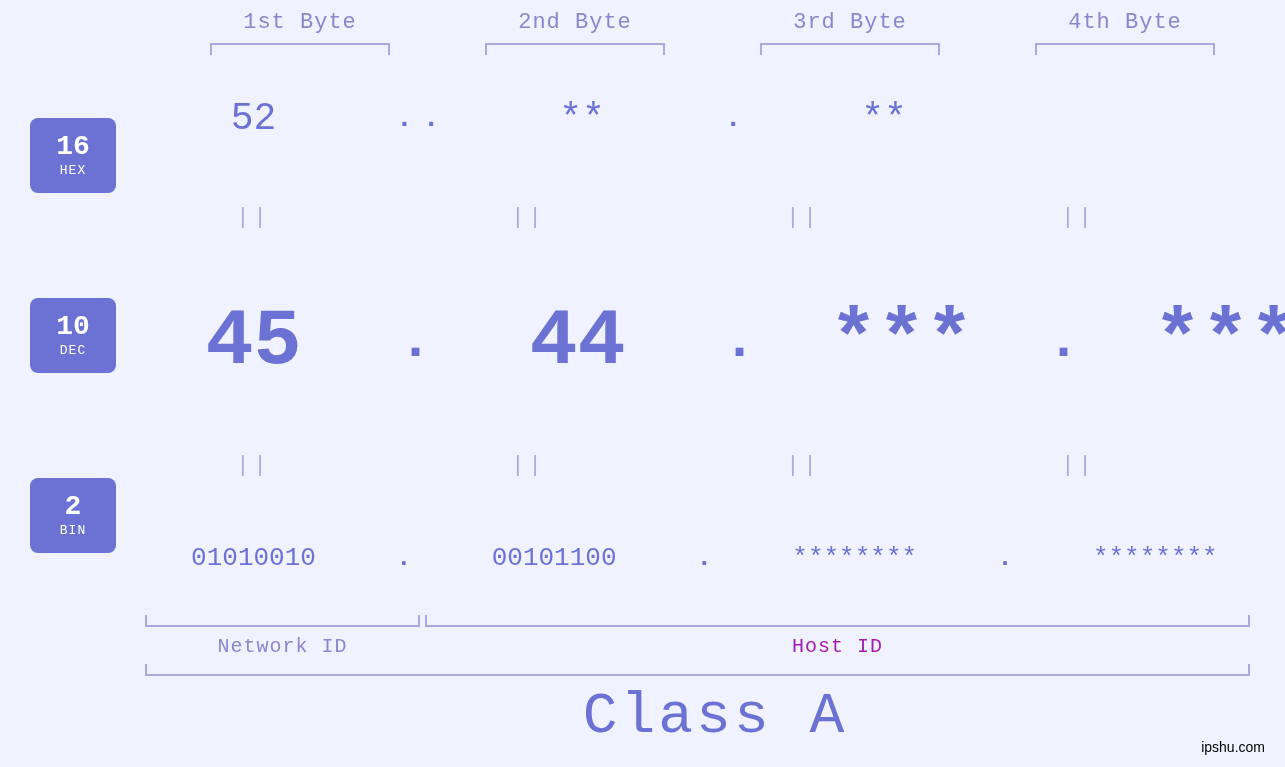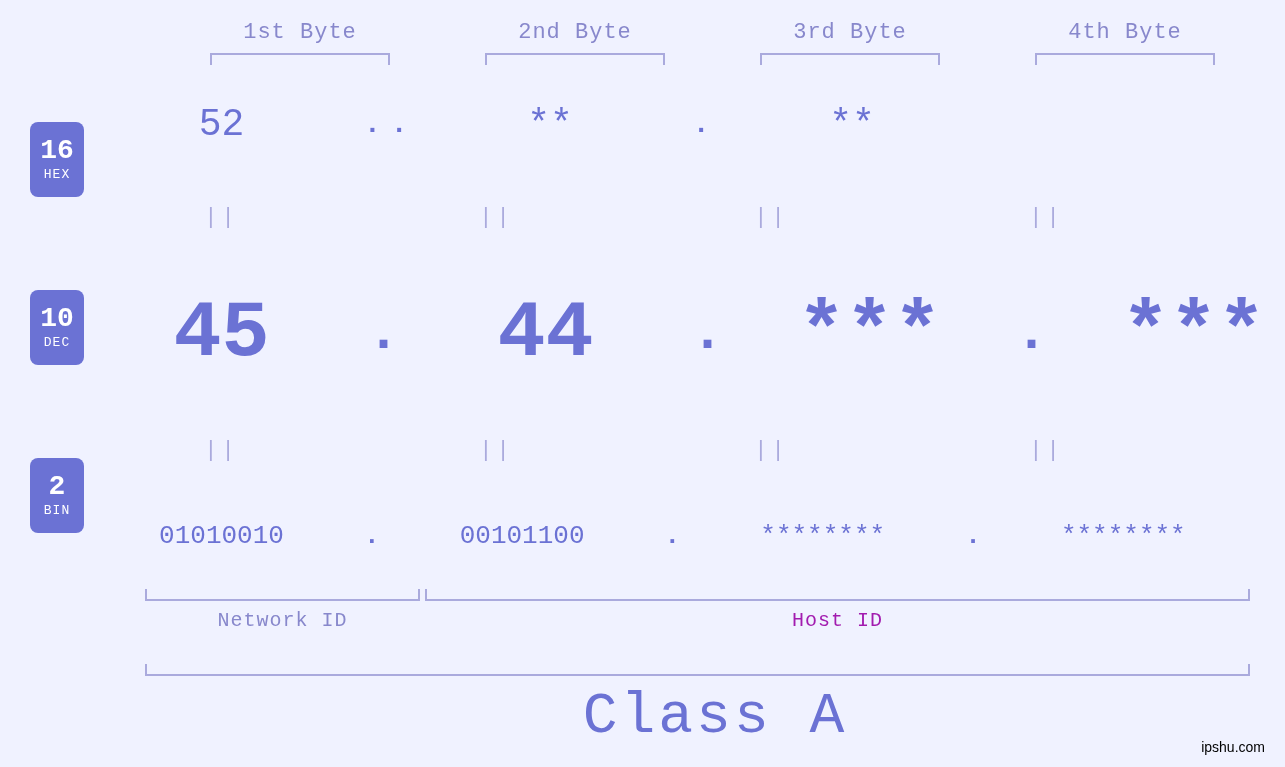--- a/index.html
+++ b/index.html
@@ -20,21 +20,21 @@
       display: flex;
       flex-direction: column;
       align-items: stretch;
     }
 
     
     .byte-headers {
       display: flex;
       justify-content: center;
       align-items: flex-end;
-      padding-top: 20px;
+      padding-top: 10px;
       padding-left: 140px;
       gap: 0;
     }
 
     .byte-col {
       width: 275px;
       display: flex;
       flex-direction: column;
       align-items: center;
     }
@@ -69,21 +69,21 @@
       justify-content: space-around;
       align-items: center;
       width: 115px;
       padding: 10px 0;
     }
 
     .badge {
       background-color: #6b72d4;
       color: white;
       border-radius: 8px;
-      width: 54px;
+      width: 86px;
       height: 75px;
       display: flex;
       flex-direction: column;
       align-items: center;
       justify-content: center;
     }
 
     .badge-num {
       font-size: 28px;
       font-weight: bold;
@@ -188,21 +188,21 @@
       height: 12px;
       border-bottom: 2px solid #aaaadd;
       border-left: 2px solid #aaaadd;
       border-right: 2px solid #aaaadd;
       margin-left: 5px;
     }
 
     .id-labels-row {
       display: flex;
       align-items: center;
-      margin-bottom: 32px;
+      margin-bottom: 6px;
     }
 
     .network-id-label {
       width: 275px;
       text-align: center;
       color: #8888cc;
       font-size: 20px;
       letter-spacing: 1px;
     }
 

